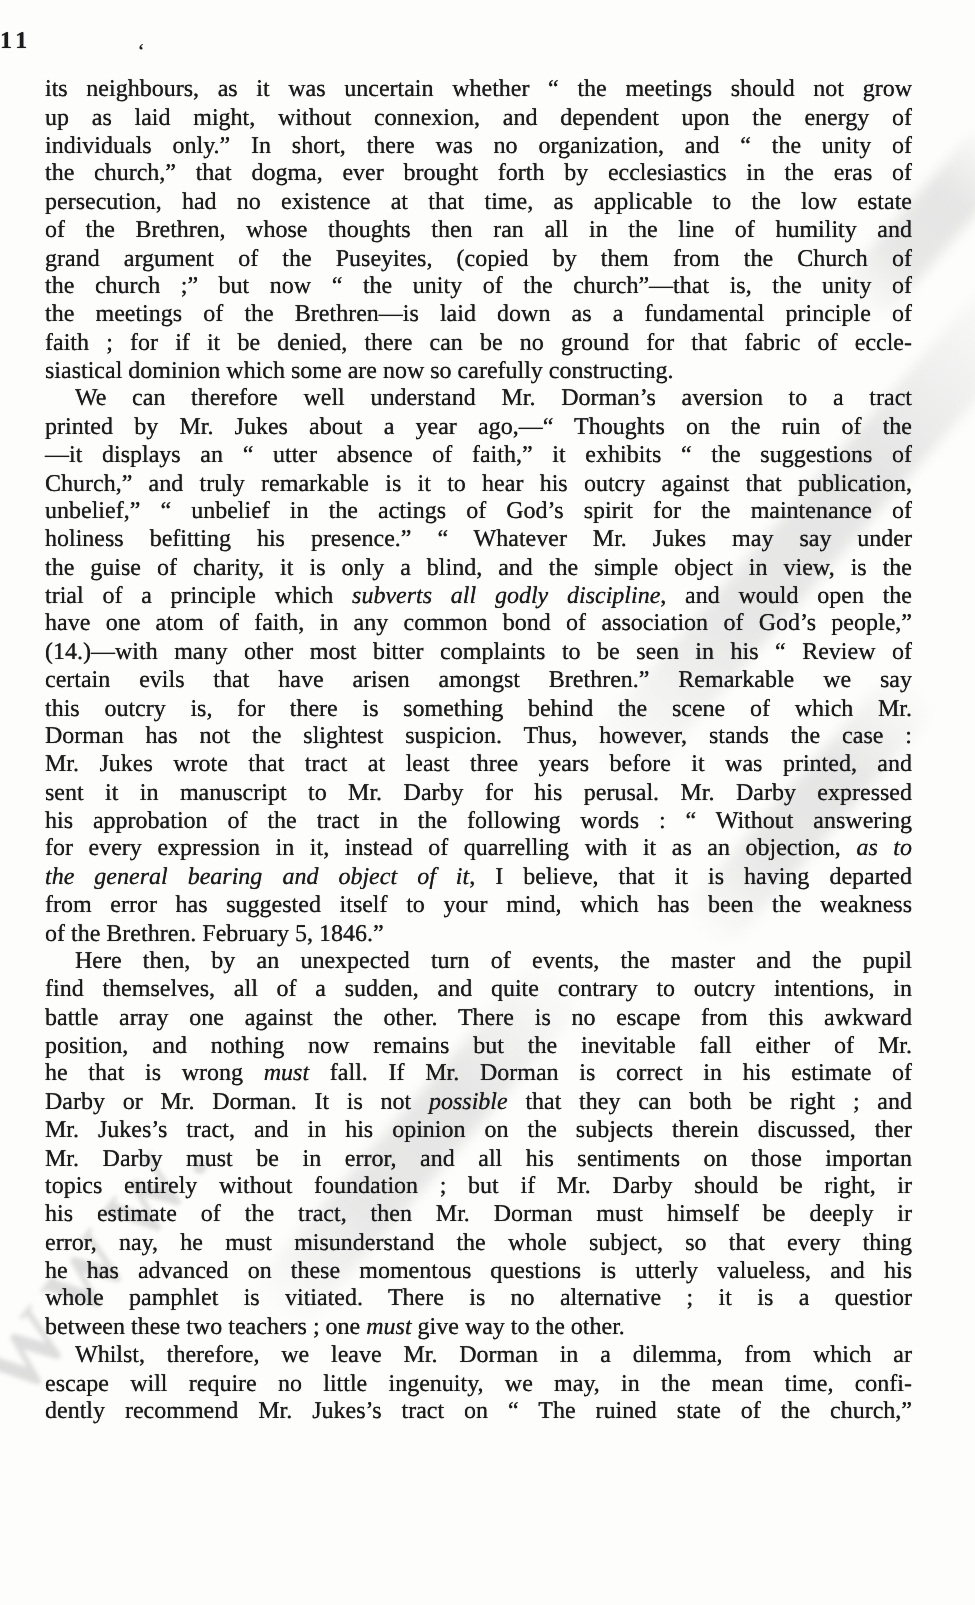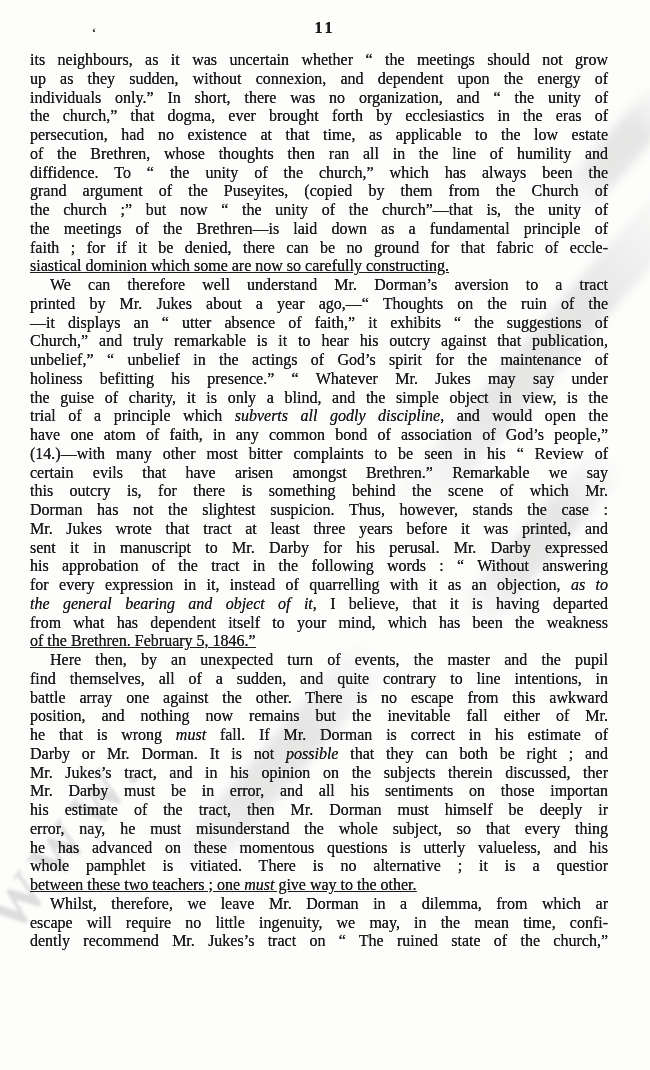--- a/index.html
+++ b/index.html
@@ -7,41 +7,41 @@
   .page{
     position:relative;
     width:650px;height:1070px;
     background:#fdfdfc;
     overflow:hidden;
     font-family:"Liberation Serif","DejaVu Serif",serif;
     color:#1c1c1c;
   }
   .page-number{
     position:absolute;top:19px;left:0;right:0;
-    text-align:center;
+    text-align:left;
     font-size:16px;font-weight:bold;letter-spacing:3px;
     text-shadow:0 0 0.5px currentColor;
     z-index:2;
   }
   .stray-mark{
     position:absolute;top:26px;left:92px;
     font-size:12px;font-weight:bold;
     z-index:2;
   }
   .text-block{
     position:absolute;top:51px;left:30px;width:578px;
     font-size:16px;line-height:18.75px;
     text-shadow:0 0 0.45px currentColor;
     z-index:2;
   }
   .line{
     text-align:justify;
     text-align-last:justify;
   }
-  .line.last{text-align-last:left;text-decoration:underline;}
+  .line.last{text-align-last:left;}
   .line.indent{text-indent:20px;}
   .it{font-style:italic;margin-top:32px;}
   
   .wm-text{
     position:absolute;left:26px;top:880px;
     font-size:56px;font-weight:bold;letter-spacing:9px;
     color:#c3c3c3;opacity:.55;
     filter:blur(1.4px);
     transform:rotate(-52deg);
     transform-origin:left bottom;
@@ -69,26 +69,25 @@
   <div class="wm-streak s1"></div>
   <div class="wm-streak s2"></div>
   <div class="wm-streak s3"></div>
   <div class="wm-streak s4"></div>
 
   <div class="page-number">11</div>
   <div class="stray-mark">‘</div>
 
   <div class="text-block">
       <div class="line"><span>its neighbours, as it was uncertain whether “ the meetings should not grow</span></div>
-      <div class="line"><span>up as they sudden, without connexion, and dependent upon the energy of</span></div>
+      <div class="line"><span>up as laid might, without connexion, and dependent upon the energy of</span></div>
       <div class="line"><span>individuals only.”  In short, there was no organization, and “ the unity of</span></div>
       <div class="line"><span>the church,” that dogma, ever brought forth by ecclesiastics in the eras of</span></div>
       <div class="line"><span>persecution, had no existence at that time, as applicable to the low estate</span></div>
       <div class="line"><span>of the Brethren, whose thoughts then ran all in the line of humility and</span></div>
-      <div class="line"><span>diffidence.  To “ the unity of the church,” which has always been the</span></div>
       <div class="line"><span>grand argument of the Puseyites, (copied by them from the Church of</span></div>
       <div class="line"><span>the church ;” but now “ the unity of the church”—that is, the unity of</span></div>
       <div class="line"><span>the meetings of the Brethren—is laid down as a fundamental principle of</span></div>
       <div class="line"><span>faith ; for if it be denied, there can be no ground for that fabric of eccle-</span></div>
       <div class="line last"><span>siastical dominion which some are now so carefully constructing.</span></div>
       <div class="line indent"><span>We can therefore well understand Mr. Dorman’s aversion to a tract</span></div>
       <div class="line"><span>printed by Mr. Jukes about a year ago,—“ Thoughts on the ruin of the</span></div>
       <div class="line"><span>—it displays an “ utter absence of faith,” it exhibits “ the suggestions of</span></div>
       <div class="line"><span>Church,” and truly remarkable is it to hear his outcry against that publication,</span></div>
       <div class="line"><span>unbelief,” “ unbelief in the actings of God’s spirit for the maintenance of</span></div>
@@ -98,30 +97,31 @@
       <div class="line"><span>have one atom of faith, in any common bond of association of God’s people,”</span></div>
       <div class="line"><span>(14.)—with many other most bitter complaints to be seen in his “ Review of</span></div>
       <div class="line"><span>certain evils that have arisen amongst Brethren.”  Remarkable we say</span></div>
       <div class="line"><span>this outcry is, for there is something behind the scene of which Mr.</span></div>
       <div class="line"><span>Dorman has not the slightest suspicion.  Thus, however, stands the case :</span></div>
       <div class="line"><span>Mr. Jukes wrote that tract at least three years before it was printed, and</span></div>
       <div class="line"><span>sent it in manuscript to Mr. Darby for his perusal.  Mr. Darby expressed</span></div>
       <div class="line"><span>his approbation of the tract in the following words : “ Without answering</span></div>
       <div class="line"><span>for every expression in it, instead of quarrelling with it as an objection, </span><span class="it">as to</span></div>
       <div class="line"><span class="it">the general bearing and object of it</span><span>, I believe, that it is having departed</span></div>
-      <div class="line"><span>from what has dependent itself to your mind, which has been the weakness</span></div>
+      <div class="line"><span>from error has suggested itself to your mind, which has been the weakness</span></div>
       <div class="line last"><span>of the Brethren.  February 5, 1846.”</span></div>
       <div class="line indent"><span>Here then, by an unexpected turn of events, the master and the pupil</span></div>
-      <div class="line"><span>find themselves, all of a sudden, and quite contrary to line intentions, in</span></div>
+      <div class="line"><span>find themselves, all of a sudden, and quite contrary to outcry intentions, in</span></div>
       <div class="line"><span>battle array one against the other.  There is no escape from this awkward</span></div>
       <div class="line"><span>position, and nothing now remains but the inevitable fall either of Mr.</span></div>
       <div class="line"><span>he that is wrong </span><span class="it">must</span><span> fall.  If Mr. Dorman is correct in his estimate of</span></div>
       <div class="line"><span>Darby or Mr. Dorman.  It is not </span><span class="it">possible</span><span> that they can both be right ; and</span></div>
       <div class="line"><span>Mr. Jukes’s tract, and in his opinion on the subjects therein discussed, ther</span></div>
       <div class="line"><span>Mr. Darby must be in error, and all his sentiments on those importan</span></div>
+      <div class="line"><span>topics entirely without foundation ; but if Mr. Darby should be right, ir</span></div>
       <div class="line"><span>his estimate of the tract, then Mr. Dorman must himself be deeply ir</span></div>
       <div class="line"><span>error, nay, he must misunderstand the whole subject, so that every thing</span></div>
       <div class="line"><span>he has advanced on these momentous questions is utterly valueless, and his</span></div>
       <div class="line"><span>whole pamphlet is vitiated.  There is no alternative ; it is a questior</span></div>
       <div class="line last"><span>between these two teachers ; one </span><span class="it">must</span><span> give way to the other.</span></div>
       <div class="line indent"><span>Whilst, therefore, we leave Mr. Dorman in a dilemma, from which ar</span></div>
       <div class="line"><span>escape will require no little ingenuity, we may, in the mean time, confi-</span></div>
       <div class="line"><span>dently recommend Mr. Jukes’s tract on “ The ruined state of the church,”</span></div>
     </div>
 

